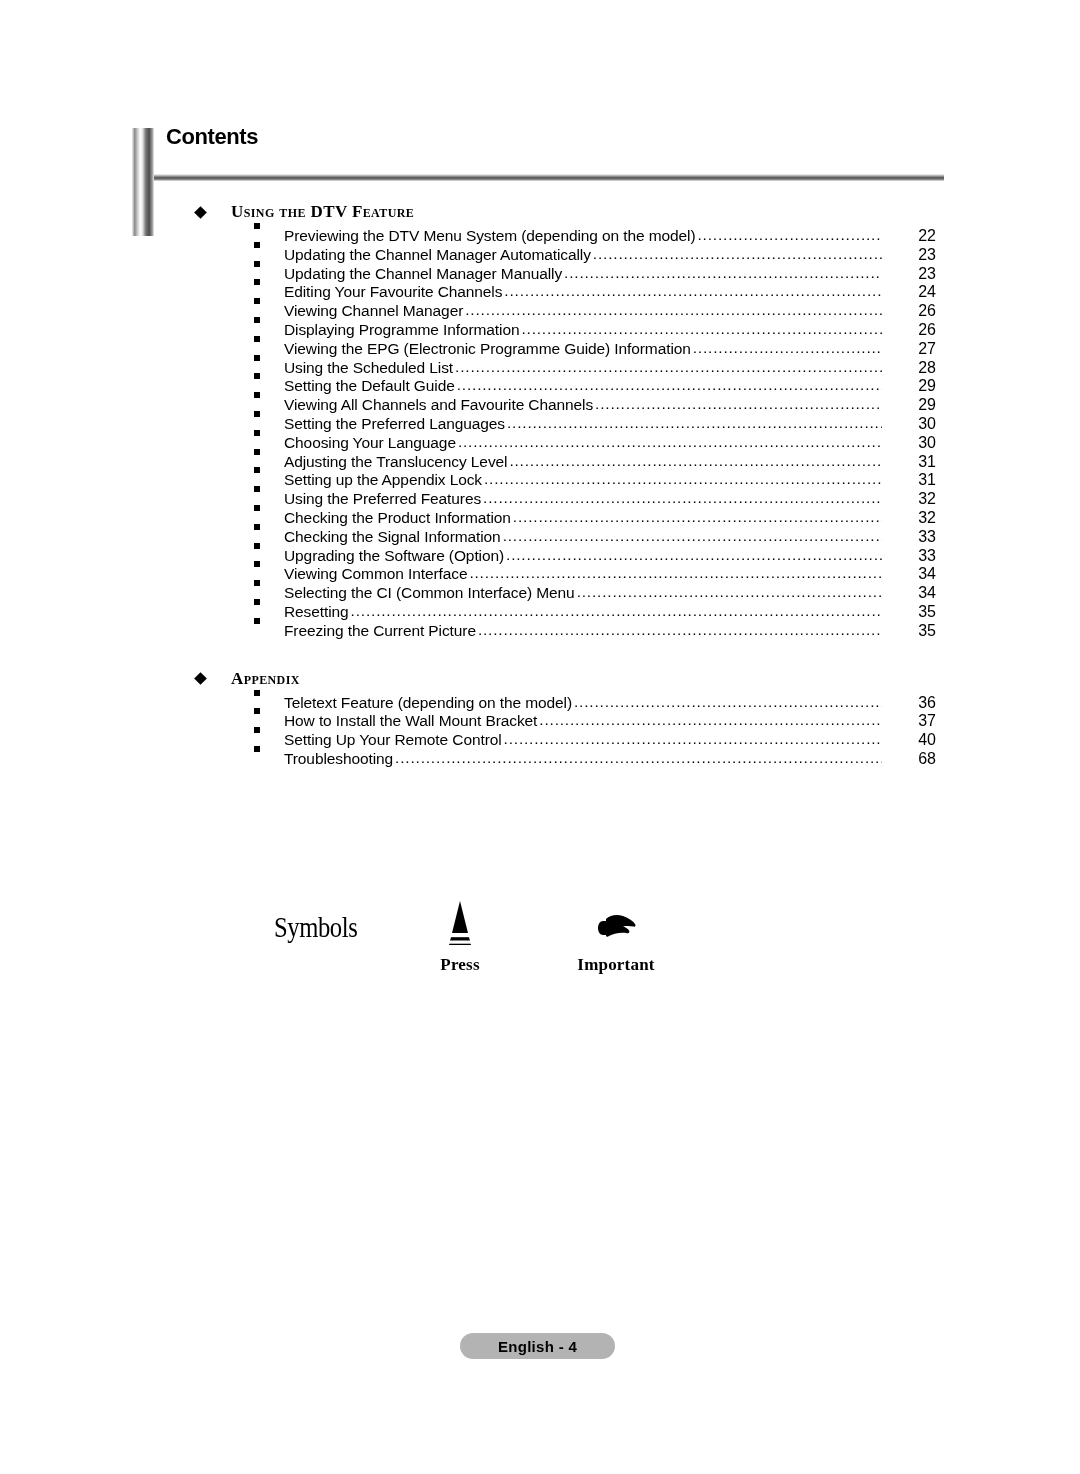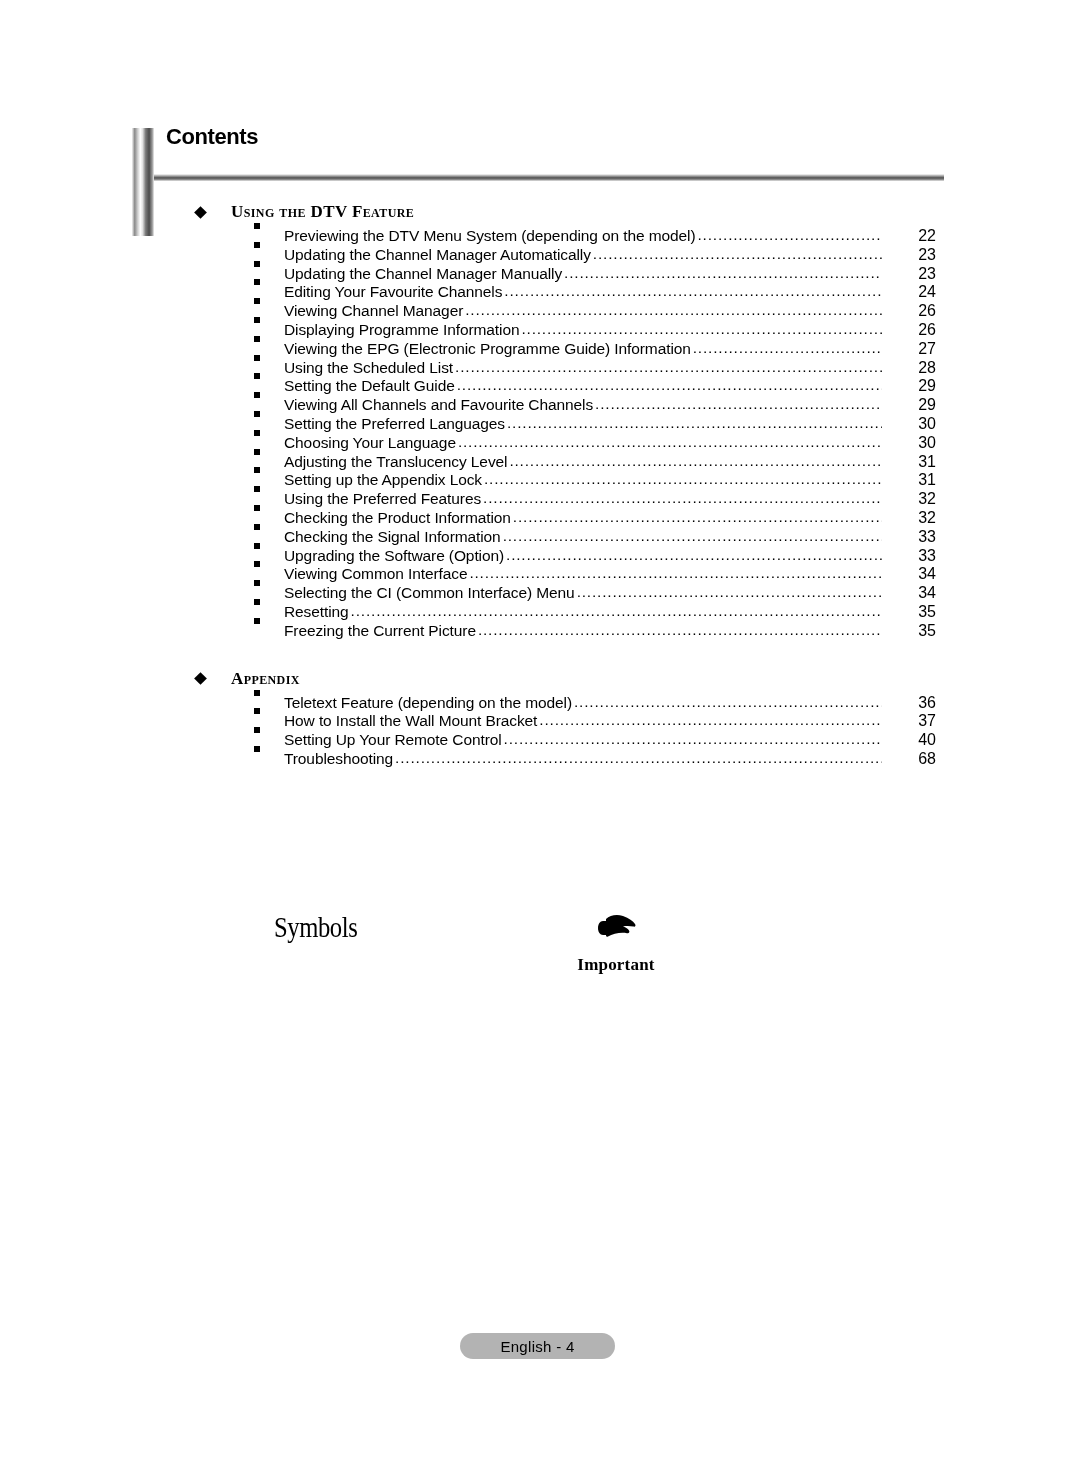--- a/index.html
+++ b/index.html
@@ -199,21 +199,21 @@
     width: 155px;
     height: 26px;
     background: #b3b3b3;
     border-radius: 13px;
     display: flex;
     align-items: center;
     justify-content: center;
   }
   #footer-pill .pill-text {
     font-size: 15px;
-    font-weight: normal;
+    font-weight: bold;
     color: #000;
     letter-spacing: 0.3px;
   }
 </style>
 </head>
 <body>
 
 <div id="header">
   <div class="header-bar-vert"></div>
   <div class="header-title">Contents</div>
@@ -392,20 +392,30 @@
           <span class="leader">............................................................................................................................................</span>
           <span class="page-num">68</span>
         </li>
       </ul>
     </div>
   </div>
 
 <div id="symbols">
   <div class="symbols-word">Symbols</div>
 
+  <div class="sym-item" id="sym-press">
+    <div class="sym-glyph">
+      <svg width="40" height="52" viewBox="0 0 40 52" aria-hidden="true">
+        <polygon points="20,2 31,46 9,46" fill="#000"></polygon>
+        <rect x="6" y="34" width="28" height="4.2" fill="#ffffff"></rect>
+        <rect x="6" y="41.5" width="28" height="3.2" fill="#ffffff"></rect>
+      </svg>
+    </div>
+    <div class="sym-label">Press</div>
+  </div>
 
   <div class="sym-item" id="sym-important">
     <div class="sym-glyph">
       <svg width="46" height="52" viewBox="0 0 46 52" aria-hidden="true">
         <path d="M10,22 C7,22 5,25 5,29 C5,33 7,36 10,36 L13,36 L13,22 Z" fill="#000"></path>
         <path d="M13,20 C17,16 24,15 30,17 C36,19 40,22 42,25 C43,26.5 42.5,28 40.5,27.6
                  C37,27 33,26.8 30,27.6 C33,28.6 35,30 36,31.6 C37,33.2 36,34.6 34,34.2
                  C28,33 20,34.6 15,37.4 C13.6,38.2 13,37.4 13,36 Z" fill="#000"></path>
       </svg>
     </div>

